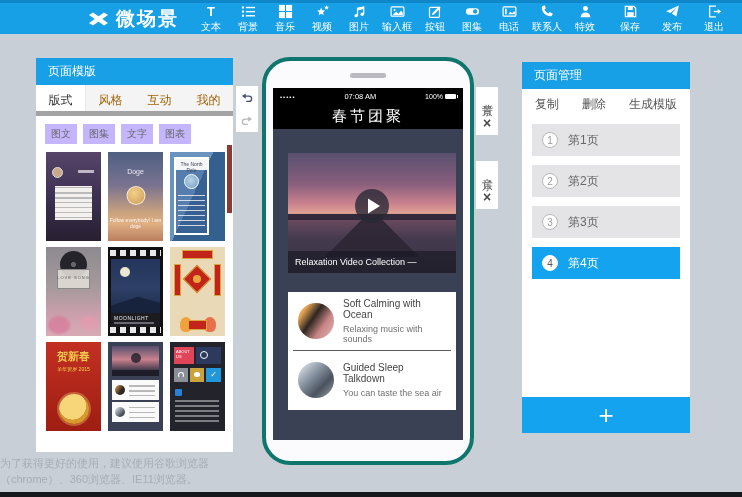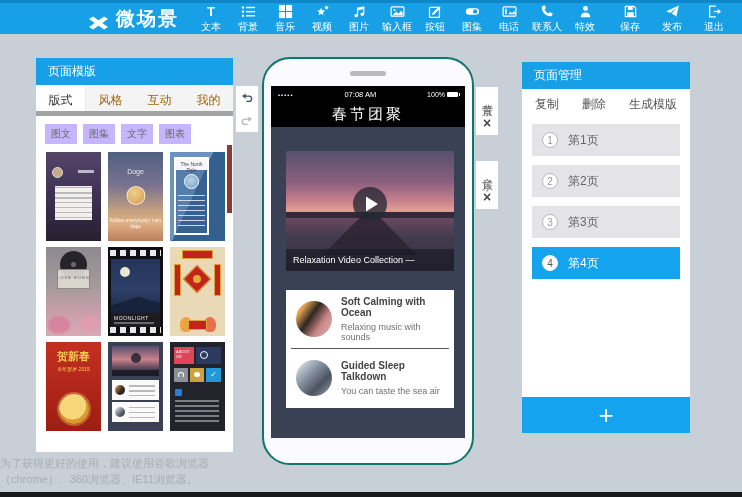--- a/index.html
+++ b/index.html
@@ -2,21 +2,21 @@
 <html><head>
 <meta charset="utf-8">
 <style>
   * { margin:0; padding:0; box-sizing:border-box; }
   body { font-family:"Liberation Sans", sans-serif; background:#8a8f98; }
   .app { position:relative; width:742px; height:497px; background:#c9cfd7; overflow:hidden; }
 
   
   .toolbar { position:absolute; top:0; left:0; width:742px; height:34px; background:#18a0e6;
              border-top:3px solid #0e86c8; display:flex; align-items:center; }
-  .logo { margin-left:88px; display:flex; align-items:flex-end; gap:7px; color:#fff; }
+  .logo { margin-left:88px; display:flex; align-items:center; gap:7px; color:#fff; }
   .logo svg { width:21px; height:18px; fill:#fff; }
   .logo-text { font-size:19px; font-weight:bold; letter-spacing:2px; }
   .tools { display:flex; margin-left:16px; gap:5px; }
   .tool { min-width:32px; padding:0 2px; display:flex; flex-direction:column; align-items:center;
           gap:1px; color:#fff; font-size:10px; cursor:pointer; }
   .ticon { height:15px; display:flex; align-items:center; justify-content:center; }
   .ticon svg { width:15px; height:15px; fill:#fff; }
   .tglyph { font-size:13px; font-weight:bold; line-height:15px; }
   .tools-right { margin-left:auto; margin-right:12px; display:flex; gap:10px; }
 
@@ -50,21 +50,21 @@
   .mini-title { position:absolute; width:100%; text-align:center; color:#fff; }
 
   
   .history { position:absolute; left:236px; top:86px; width:22px; height:46px; background:#fff;
              display:flex; flex-direction:column; align-items:center; justify-content:space-around; }
   .history svg { width:14px; height:11px; }
   .undo { color:#44506e; } .redo { color:#b9b9bd; transform:scaleX(-1); }
 
   
   .phone { position:absolute; left:262px; top:57px; width:212px; height:408px; background:#fbfbfd;
-           border:2px solid #0f766e; border-radius:28px; }
+           border:4px solid #0f766e; border-radius:28px; }
   .speaker { position:absolute; top:12px; left:50%; transform:translateX(-50%); width:36px; height:5px;
              border-radius:3px; background:#b9b9bf; }
   .screen { position:absolute; left:7px; right:7px; top:27px; height:352px; background:#3a4154;
             overflow:hidden; display:flex; flex-direction:column; }
   .statusbar { height:17px; background:#000; color:#fff; display:flex; align-items:center; padding:0 7px; }
   .signal { font-size:6px; letter-spacing:1px; }
   .sb-time { flex:1; text-align:center; font-size:7.5px; }
   .batt-wrap { display:flex; align-items:center; gap:2px; font-size:7px; }
   .battery { width:11px; height:5px; background:#fff; border-radius:1px; position:relative; }
   .battery::after { content:""; position:absolute; right:-2px; top:1px; width:1.5px; height:3px; background:#fff; }
@@ -79,21 +79,21 @@
           clip-path:polygon(44% 0,56% 0,100% 100%,0 100%); opacity:.85; }
   .play { position:absolute; left:50%; top:44%; transform:translate(-50%,-50%); width:36px; height:36px; }
   .vcaption { position:absolute; left:0; right:0; bottom:0; height:22px; background:rgba(18,20,30,.55);
               color:#fff; font-size:9px; line-height:22px; padding-left:7px; }
   .tracks { position:absolute; left:15px; top:163px; width:168px; height:118px; background:#fff; }
   .track { display:flex; align-items:center; gap:9px; padding:0 10px; height:58px; cursor:pointer; }
   .track-divider { height:1px; background:#5a5a5a; margin:0 5px; }
   .tavatar { width:36px; height:36px; border-radius:50%; flex-shrink:0; }
   .av-ocean { background:linear-gradient(125deg,#e8a455 18%,#2e2620 42%,#c98585 68%,#e3b8b8 100%); }
   .av-rocks { background:linear-gradient(135deg,#eef2f5 0%,#8a96a4 38%,#4a525e 68%,#9aa4ae 100%); }
-  .t-title { font-size:10px; color:#444;font-weight:bold; }
+  .t-title { font-size:10px; color:#444; }
   .t-sub { font-size:9px; color:#707070; margin-top:4px; }
 
   
   .side-tab { position:absolute; left:476px; width:22px; background:#fff; display:flex;
               flex-direction:column; align-items:center; padding:8px 0 6px; gap:5px; }
   .vlabel { writing-mode:vertical-rl; text-orientation:upright; font-size:11px; color:#666; letter-spacing:2px; }
   .minus { color:#888; font-size:10px; line-height:8px; cursor:pointer; }
   .closex { color:#4a4a4a; font-size:14px; font-weight:bold; line-height:12px; cursor:pointer; }
 
   

